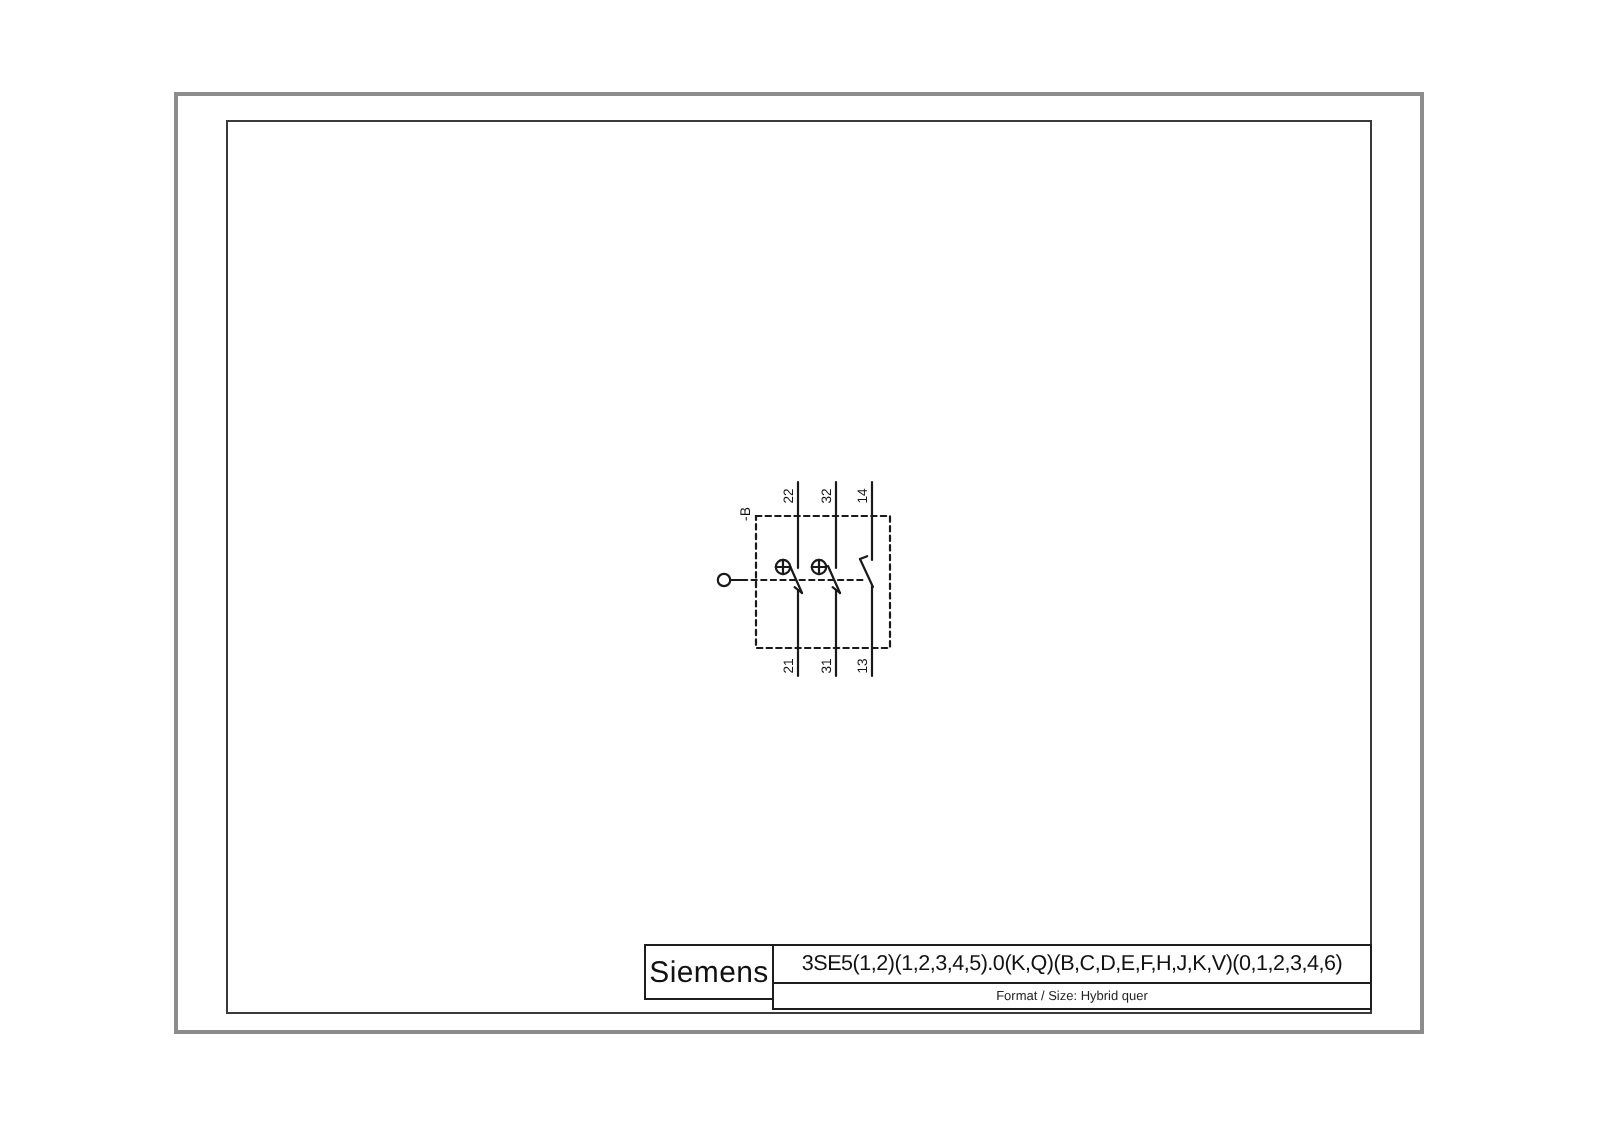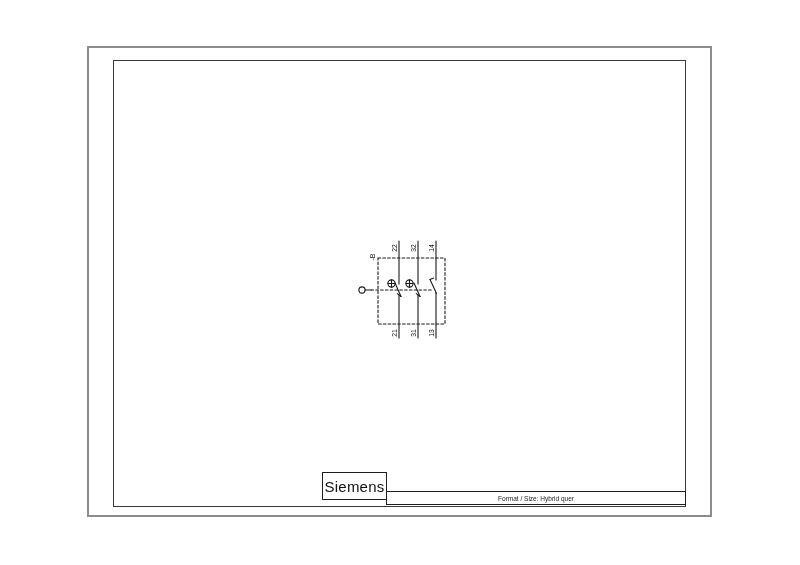--- a/index.html
+++ b/index.html
@@ -89,17 +89,20 @@
       <text x="46.5" y="103" font-size="6.8" text-anchor="middle" transform="rotate(-90 46.5 103)">21</text>
       <text x="65.5" y="103" font-size="6.8" text-anchor="middle" transform="rotate(-90 65.5 103)">31</text>
       <text x="83.5" y="103" font-size="6.8" text-anchor="middle" transform="rotate(-90 83.5 103)">13</text>
     </svg>
   </div>
 
   <div class="title-block">
     <div class="cell brand-cell">
       <span>Siemens</span>
     </div>
+    <div class="cell part-cell">
+      <span>3SE5(1,2)(1,2,3,4,5).0(K,Q)(B,C,D,E,F,H,J,K,V)(0,1,2,3,4,6)</span>
+    </div>
     <div class="cell format-cell">
       <span>Format / Size:  Hybrid quer</span>
     </div>
   </div>
 </div>
 
 </body></html>

